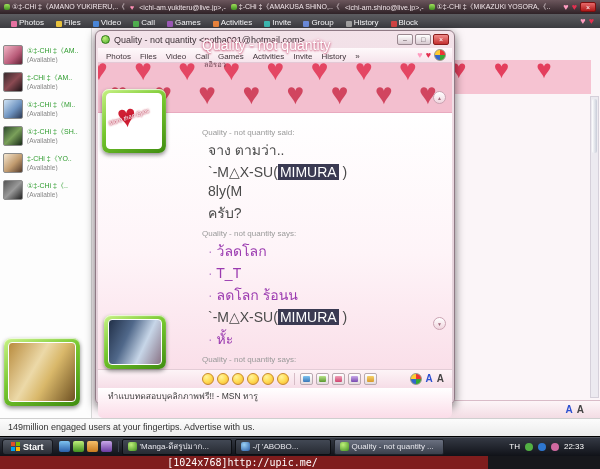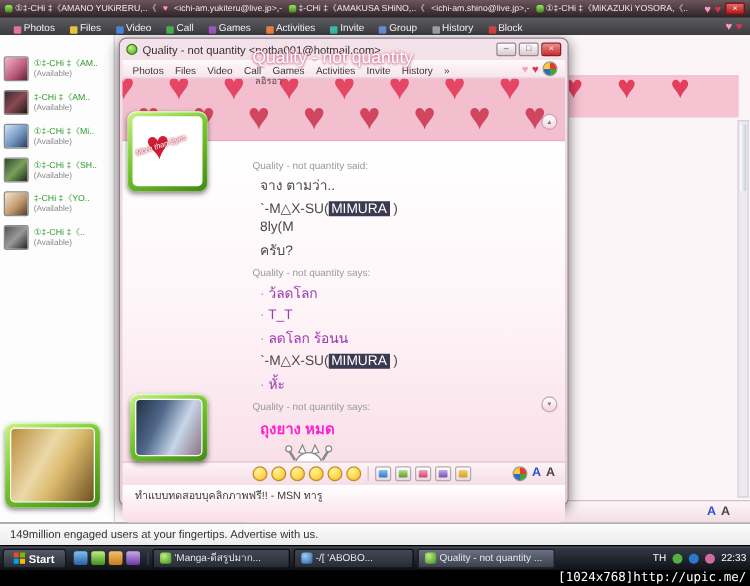--- a/index.html
+++ b/index.html
@@ -82,21 +82,21 @@
 .c-menu{position:absolute;left:2px;top:17px;right:2px;height:15px;background:linear-gradient(#fef9fb,#f6e4ec);border-bottom:1px solid #e4c9d6;display:flex;align-items:center;gap:1px;padding:0 4px;font-size:8px;color:#40353b}
 .c-menu .menu-item{color:#40353b;padding:0 4px}
 .c-menu-right{margin-left:auto;display:flex;align-items:center;gap:3px;padding-right:2px}
 .c-banner{position:absolute;left:2px;top:32px;right:2px;height:50px;background:#f3bfcf;overflow:hidden;border-bottom:1px solid #e8aabf}
 .c-banner::before{content:"♥ ♥ ♥ ♥ ♥ ♥ ♥ ♥";position:absolute;left:-8px;top:-10px;font-size:30px;letter-spacing:9px;color:rgba(224,48,80,.85)}
 .c-banner::after{content:"♥ ♥ ♥ ♥ ♥ ♥ ♥ ♥";position:absolute;left:12px;top:14px;font-size:30px;letter-spacing:9px;color:rgba(198,28,58,.75)}
 .b-title{position:absolute;left:106px;top:6px;font-size:14px;font-weight:normal;color:#fff;text-shadow:0 1px 2px #c55878,0 0 3px #e07a9a;z-index:1}
 .b-status{position:absolute;left:108px;top:27px;font-size:7.5px;color:#6e4a56;z-index:1}
 .c-msgs{position:absolute;left:2px;top:82px;right:2px;height:256px;background:linear-gradient(#ffffff,#fef4f8 55%,#fadfe9);padding:10px 14px 0 104px;overflow:hidden}
 .hdr{font-size:8px;color:#9a9a9a;margin:5px 0 2px}
-.msg{font-size:11px;color:#4a4a4a;margin:0 0 3px 6px}
+.msg{font-size:14px;color:#4a4a4a;margin:0 0 3px 6px}
 .msg.purple{color:#9b3bb0}
 .msg.purple::before{content:"· ";color:#c08ace}
 .hl{background:#3a3a52;color:#fff;padding:0 2px}
 .msg.big{font-size:12px;font-weight:bold;color:#ff22cc;margin:3px 0 2px 6px}
 .note{font-size:7.5px;color:#a8a8a8;margin-top:8px}
 .sticker{margin:1px 0 0 26px}
 .av1-frame{left:6px;top:58px;width:64px;height:64px;z-index:2}
 .av1-inner{background:#fff}
 .heart-art{position:absolute;left:10px;top:4px;font-size:32px;color:#cf1f34;transform:rotate(-6deg)}
 .av-caption{position:absolute;left:1px;top:20px;font-size:6px;font-style:italic;color:#fff;text-shadow:0 0 2px #b01030,0 0 2px #b01030;transform:rotate(-18deg);white-space:nowrap}
@@ -117,28 +117,28 @@
 .ql i{width:11px;height:11px;border-radius:2px;display:block}
 .ql i:nth-child(1){background:linear-gradient(#7ec3f0,#2a5ea8)}
 .ql i:nth-child(2){background:linear-gradient(#bff07a,#3f8f1f)}
 .ql i:nth-child(3){background:linear-gradient(#f5c06a,#c87a1e)}
 .ql i:nth-child(4){background:linear-gradient(#c8a8e8,#6a3aa0)}
 .task-btn{height:16px;display:flex;align-items:center;gap:3px;padding:0 5px;margin-left:3px;border-radius:2px;background:linear-gradient(#424854,#272b33);border:1px solid #0c0e12;color:#e8e8ee;font-size:8px;white-space:nowrap;overflow:hidden}
 .task-btn.active{background:linear-gradient(#6a7080,#3a404c);border-color:#1e2128}
 .tbi{width:9px;height:9px;border-radius:2px;flex:0 0 auto}
 .tbi.msn{background:radial-gradient(circle at 35% 30%,#bff07a,#3f8f1f)}
 .tbi.ie{background:radial-gradient(circle at 35% 30%,#9ad0f5,#2a5ea8)}
-.tray{margin-left:auto;display:flex;align-items:center;gap:5px;padding-right:3px}
+.tray{margin-left:auto;display:flex;align-items:center;gap:5px;padding-right:16px}
 .lang{color:#fff;font-size:8px}
 .tray-ico{width:8px;height:8px;border-radius:50%}
 .tray-ico.g{background:#52b043}.tray-ico.b{background:#2e77d0}.tray-ico.p{background:#d06aa0}
 .clock{color:#fff;font-size:8px}
 
 
-.watermark-bar{position:absolute;left:0;top:456px;width:600px;height:13px;background:#000000;color:#fff;font-family:"DejaVu Sans Mono",monospace;font-size:10px;line-height:13px;text-align:right;padding-right:3px;z-index:11}
+.watermark-bar{position:absolute;left:0;top:456px;width:488px;height:13px;background:#7f1d1d;color:#fff;font-family:"DejaVu Sans Mono",monospace;font-size:10px;line-height:13px;text-align:center;padding-right:3px;z-index:11}
 
 .t1{width:110px}.t2{width:96px}.t3{width:110px}
 </style>
 </head>
 <body>
 
 <div id="screen">
 
   <div class="top-strip">
     <span class="tab-seg">

